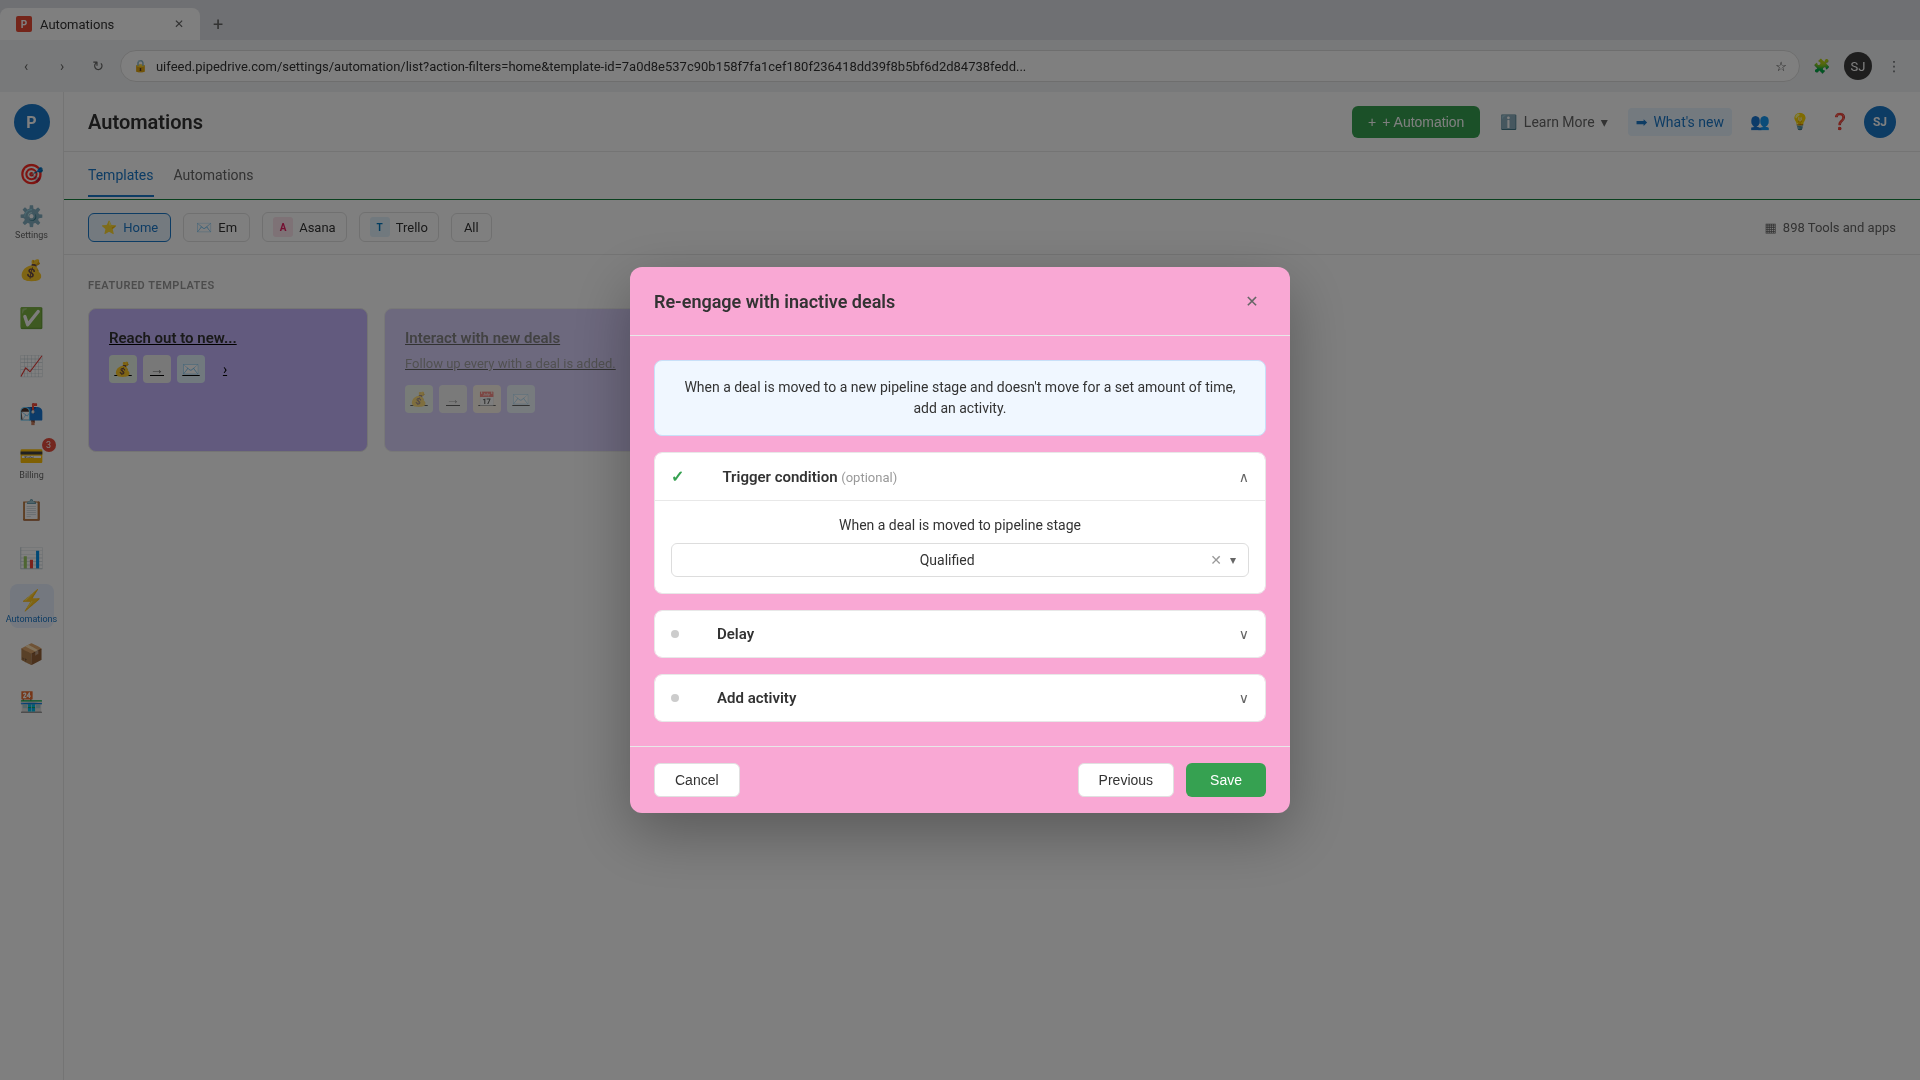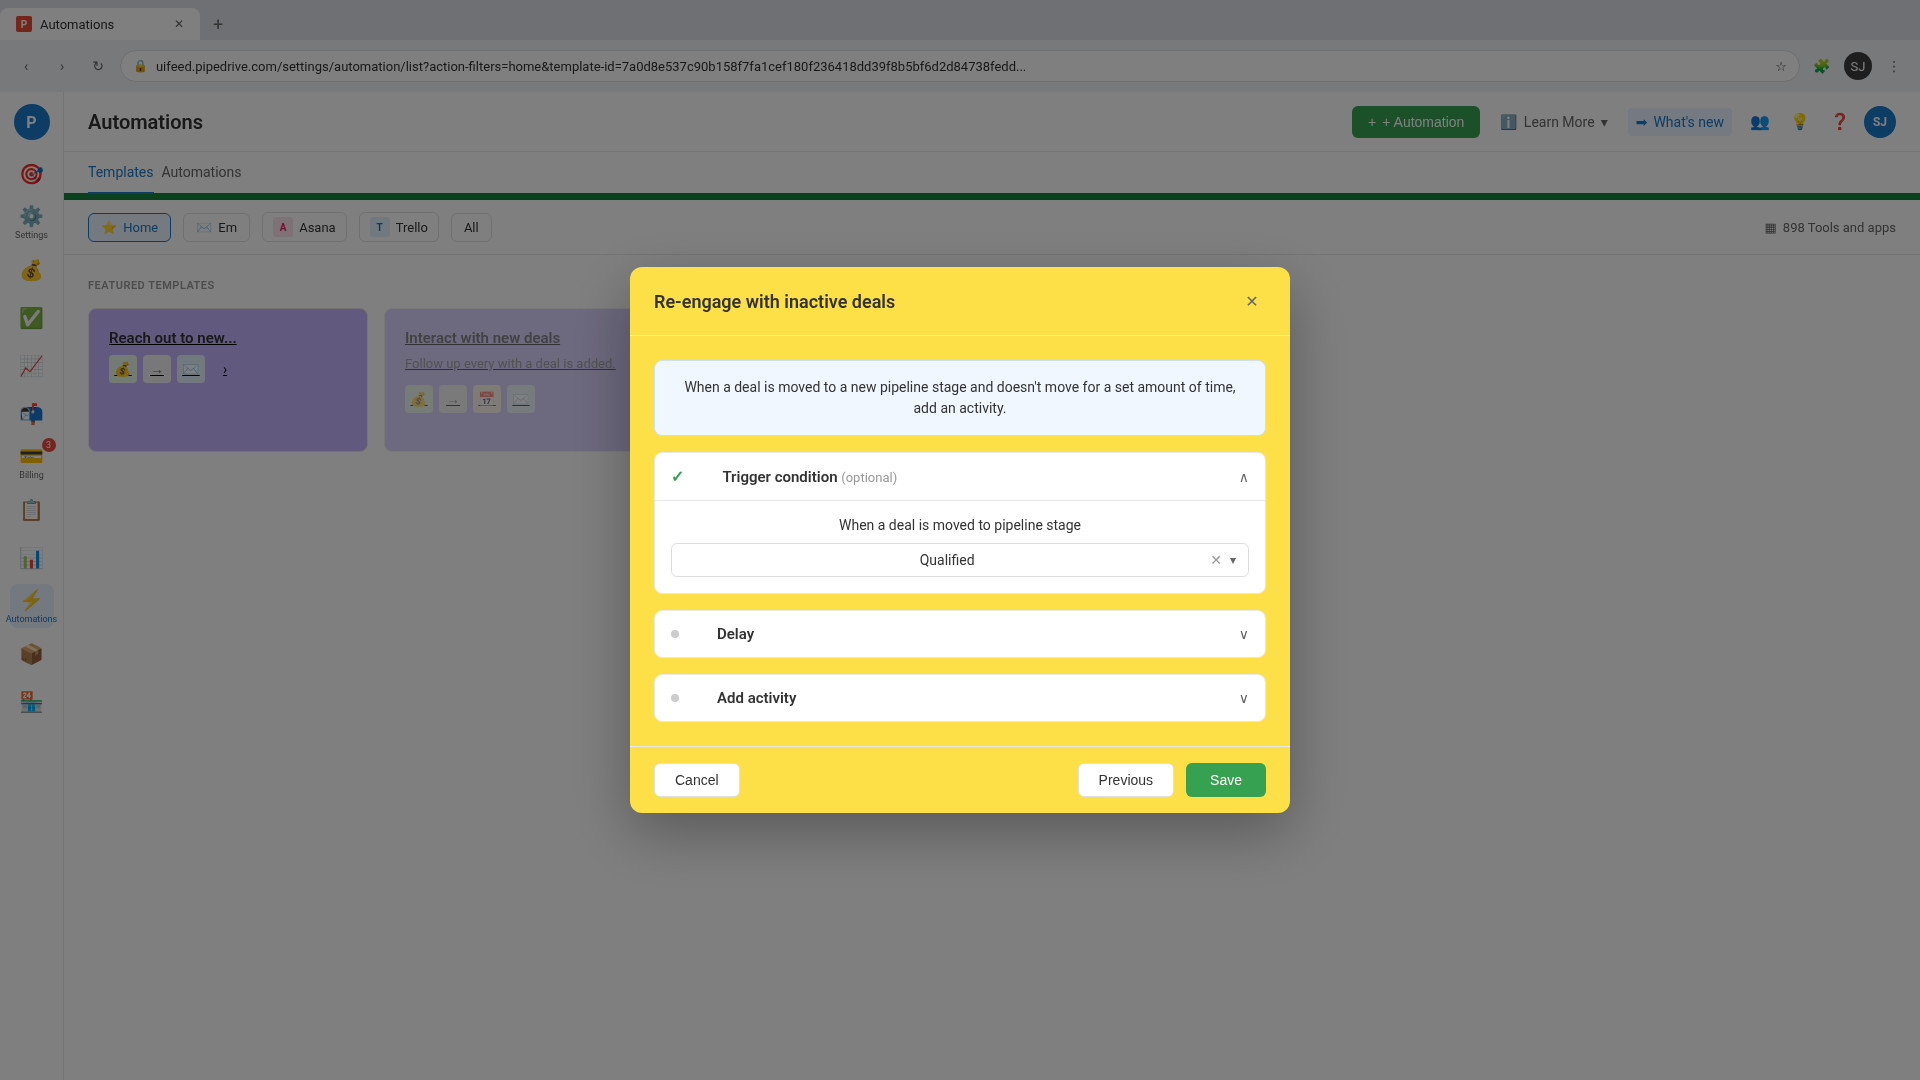--- a/index.html
+++ b/index.html
@@ -41,21 +41,21 @@
     .top-bar-title { font-size: 20px; font-weight: 600; color: #333; flex: 1; }
     .top-bar-actions { display: flex; align-items: center; gap: 12px; }
     .btn-primary { background: #36a151; color: #fff; border: none; border-radius: 6px; padding: 8px 16px; font-size: 14px; cursor: pointer; display: flex; align-items: center; gap: 6px; font-weight: 500; }
     .learn-more-btn { display: flex; align-items: center; gap: 6px; color: #666; font-size: 14px; cursor: pointer; padding: 6px 8px; border-radius: 4px; }
     .whats-new-btn { display: flex; align-items: center; gap: 6px; color: #1b78c8; font-size: 14px; cursor: pointer; padding: 6px 8px; border-radius: 4px; background: #e8f4ff; }
     .top-bar-icons { display: flex; align-items: center; gap: 8px; }
     .top-icon { width: 32px; height: 32px; border-radius: 50%; display: flex; align-items: center; justify-content: center; cursor: pointer; color: #666; font-size: 16px; }
     .avatar { width: 32px; height: 32px; border-radius: 50%; background: #1b78c8; color: #fff; display: flex; align-items: center; justify-content: center; font-size: 12px; font-weight: bold; cursor: pointer; }
 
     
-    .sub-nav { display: flex; align-items: center; padding: 0 24px; height: 48px; border-bottom: 7px solid #15803d; gap: 8px; }
+    .sub-nav { display: flex; align-items: center; padding: 0 24px; height: 48px; border-bottom: 1px solid #15803d; gap: 20px; }
     .sub-nav-item { font-size: 14px; color: #666; cursor: pointer; padding: 12px 0; border-bottom: 2px solid transparent; }
     .sub-nav-item.active { color: #1b78c8; border-bottom-color: #1b78c8; }
 
     
     .filter-bar { display: flex; align-items: center; padding: 12px 24px; gap: 12px; border-bottom: 1px solid #e8e8e8; }
     .filter-btn { display: flex; align-items: center; gap: 6px; padding: 6px 12px; border: 1px solid #e0e0e0; border-radius: 6px; font-size: 13px; color: #333; cursor: pointer; background: #fff; }
     .filter-btn.active { border-color: #1b78c8; color: #1b78c8; background: #e8f4ff; }
 
     
     .page-content { flex: 1; overflow-y: auto; padding: 24px; }
@@ -72,21 +72,21 @@
     .icon-calendar { background: #fff3e0; color: #f57c00; }
 
     
     .integration-icon { display: flex; align-items: center; gap: 6px; padding: 4px 10px; border: 1px solid #e0e0e0; border-radius: 6px; font-size: 13px; color: #333; cursor: pointer; }
     .integration-dot { width: 20px; height: 20px; border-radius: 3px; display: flex; align-items: center; justify-content: center; font-size: 10px; font-weight: bold; }
 
     
     .overlay-backdrop { position: fixed; top: 0; left: 0; width: 100%; height: 100%; background: rgba(0,0,0,0.5); z-index: 100; display: flex; align-items: center; justify-content: center; }
 
     
-    .modal { background: #fde047; border-radius: 12px; width: 660px; max-height: 80vh; display: flex; flex-direction: column; box-shadow: 0 20px 60px rgba(0,0,0,0.3); overflow: hidden; }
+    .modal { background: #f9a8d4; border-radius: 12px; width: 660px; max-height: 80vh; display: flex; flex-direction: column; box-shadow: 0 20px 60px rgba(0,0,0,0.3); overflow: hidden; }
     .modal-header { display: flex; align-items: center; justify-content: space-between; padding: 20px 24px; border-bottom: 1px solid #e8e8e8; }
     .modal-title { font-size: 18px; font-weight: 600; color: #333; }
     .modal-close { width: 28px; height: 28px; border-radius: 50%; display: flex; align-items: center; justify-content: center; cursor: pointer; color: #666; font-size: 16px; }
     .modal-body { padding: 24px; flex: 1; overflow-y: auto; display: flex; flex-direction: column; gap: 16px; text-align: center; }
     .modal-footer { display: flex; align-items: center; justify-content: space-between; padding: 16px 24px; border-top: 1px solid #e8e8e8; }
     .modal-footer-right { display: flex; gap: 12px; }
     .btn-cancel { background: #fff; color: #333; border: 1px solid #e0e0e0; border-radius: 6px; padding: 8px 20px; font-size: 14px; cursor: pointer; }
     .btn-previous { background: #fff; color: #333; border: 1px solid #e0e0e0; border-radius: 6px; padding: 8px 20px; font-size: 14px; cursor: pointer; }
     .btn-save { background: #36a151; color: #fff; border: none; border-radius: 6px; padding: 8px 24px; font-size: 14px; cursor: pointer; font-weight: 500; }
 

